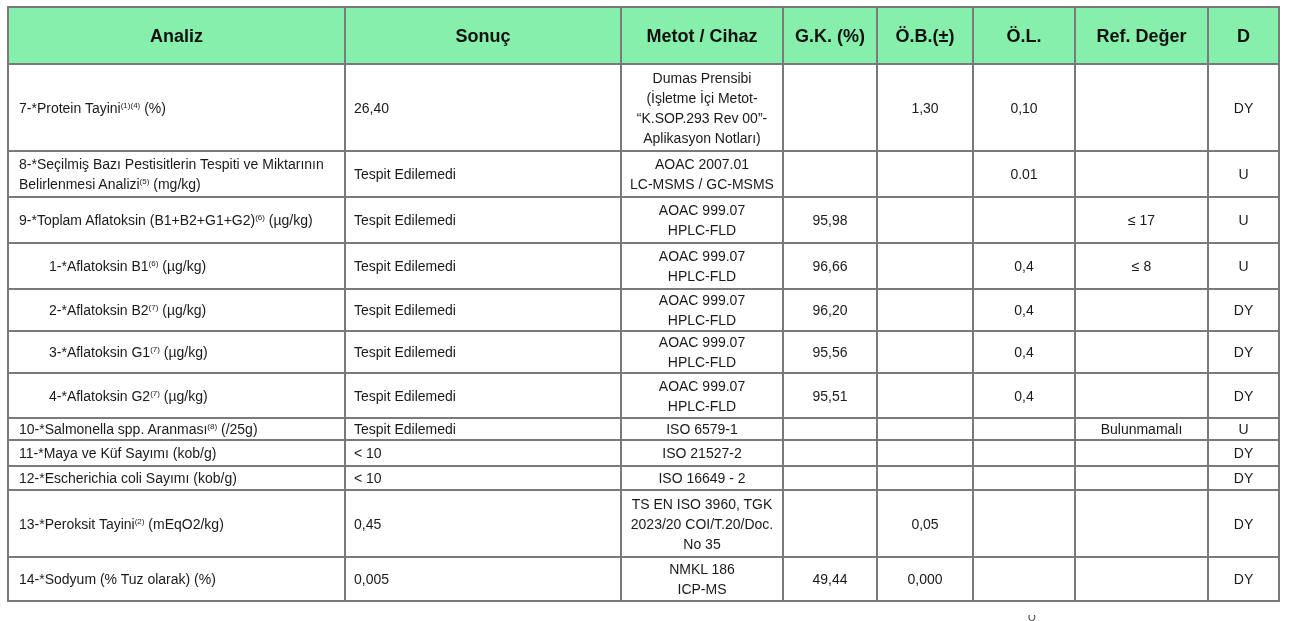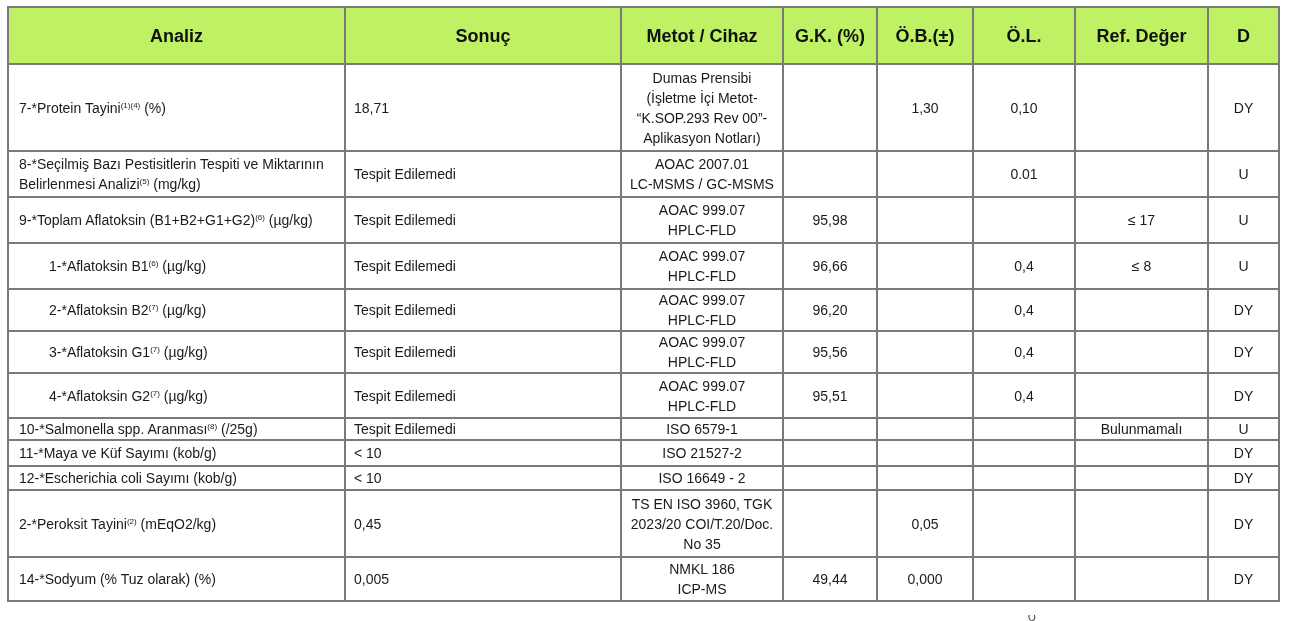--- a/index.html
+++ b/index.html
@@ -25,21 +25,21 @@
   }
   table.results th, table.results td {
     border: 2px solid #7a7a7a;
     padding: 0 4px;
     font-size: 14px;
     line-height: 20px;
     vertical-align: middle;
     overflow: hidden;
   }
   table.results th {
-    background: #bef264;
+    background: #86efac;
     font-weight: bold;
     font-size: 18px;
     text-align: center;
     height: 55px;
     color: #111;
   }
   table.results td.analiz { text-align: left; padding-left: 10px; }
   table.results td.analiz.indent { padding-left: 40px; margin-top: 30px; }
   table.results td.sonuc { text-align: left; padding-left: 8px; }
   table.results td.center { text-align: center; }
@@ -83,21 +83,21 @@
       <th>Ö.B.(±)</th>
       <th>Ö.L.</th>
       <th>Ref. Değer</th>
       <th>D</th>
     </tr>
   </thead>
   <tbody id="rows">
 
     <tr style="height:87px">
         <td class="analiz"><span>7-*Protein Tayini</span><sup class="note">(1)(4)</sup><span> (%)</span></td>
-        <td class="sonuc">18,71</td>
+        <td class="sonuc">26,40</td>
         <td class="center">
           <span class="method-line">Dumas Prensibi</span>
           <span class="method-line">(İşletme İçi Metot-</span>
           <span class="method-line">“K.SOP.293 Rev 00”-</span>
           <span class="method-line">Aplikasyon Notları)</span>
         </td>
         <td class="center"></td>
         <td class="center">1,30</td>
         <td class="center">0,10</td>
         <td class="center"></td>
@@ -211,21 +211,21 @@
         <td class="center">
           <span class="method-line">ISO 16649 - 2</span>
         </td>
         <td class="center"></td>
         <td class="center"></td>
         <td class="center"></td>
         <td class="center"></td>
         <td class="center">DY</td>
       </tr>
     <tr style="height:67px">
-        <td class="analiz"><span>2-*Peroksit Tayini</span><sup class="note">(2)</sup><span> (mEqO2/kg)</span></td>
+        <td class="analiz"><span>13-*Peroksit Tayini</span><sup class="note">(2)</sup><span> (mEqO2/kg)</span></td>
         <td class="sonuc">0,45</td>
         <td class="center">
           <span class="method-line">TS EN ISO 3960, TGK</span>
           <span class="method-line">2023/20 COI/T.20/Doc.</span>
           <span class="method-line">No 35</span>
         </td>
         <td class="center"></td>
         <td class="center">0,05</td>
         <td class="center"></td>
         <td class="center"></td>

